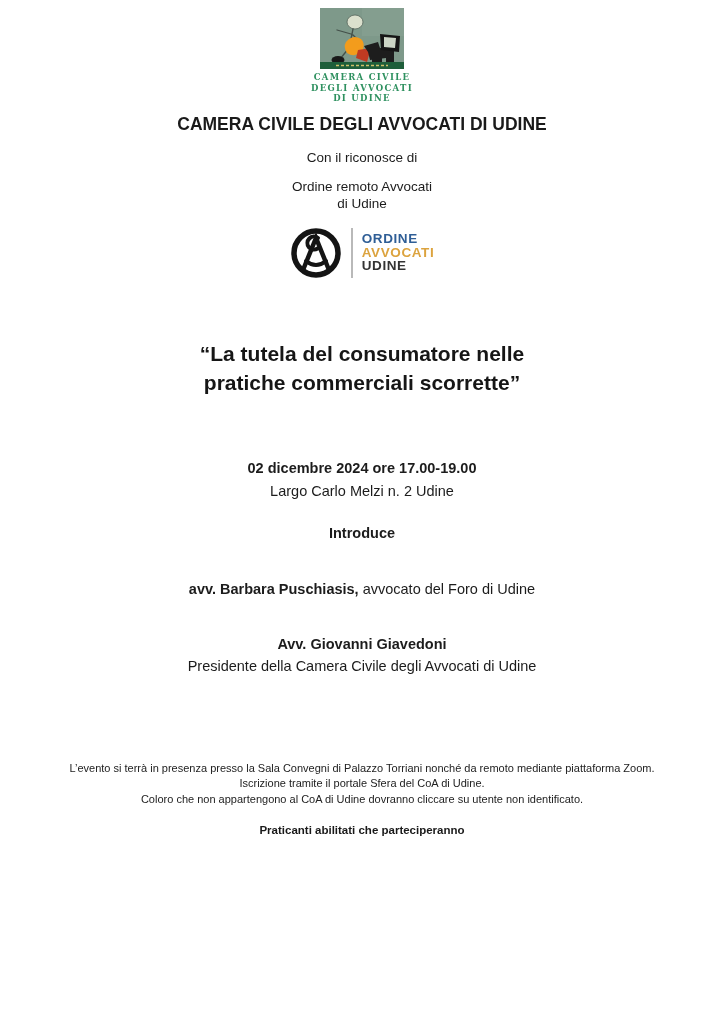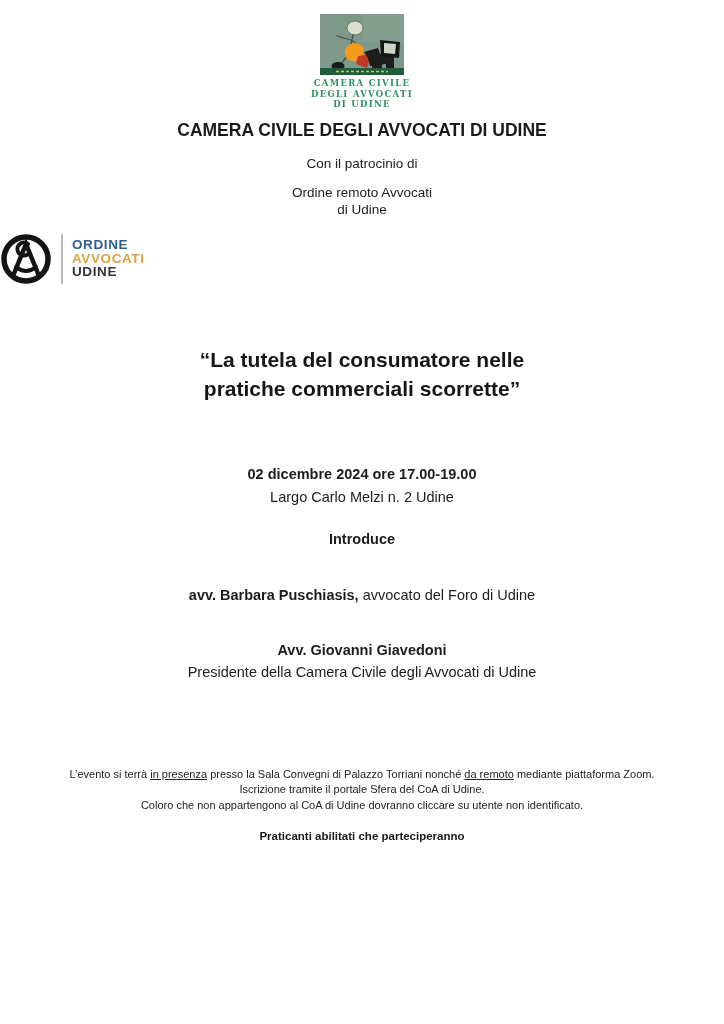--- a/index.html
+++ b/index.html
@@ -1,19 +1,19 @@
 <!DOCTYPE html>
 <html><head>
 <meta charset="utf-8">
 <style>
   html,body{margin:0;padding:0;background:#ffffff;}
   .page{
     width:724px;height:1024px;margin:0 auto;background:#ffffff;
-    box-sizing:border-box;padding-top:14px;
-    display:flex;flex-direction:column;
+    box-sizing:border-box;padding-top:8px;
+    display:flex;flex-direction:column;align-items:center;
     font-family:"Liberation Sans",sans-serif;color:#1c1c1c;text-align:center;
     overflow:hidden;
   }
   .logo-camera{display:flex;flex-direction:column;align-items:center;}
   .logo-art{display:block;}
   .logo-caption{
     margin-top:3px;font-family:"DejaVu Serif",serif;font-weight:bold;
     color:#2f9160;font-size:8.5px;letter-spacing:1.3px;line-height:10.5px;
   }
   .page-title{margin:10px 0 0;font-size:17.5px;font-weight:bold;color:#1a1a1a;}
@@ -27,21 +27,21 @@
   .ordine-text .l3{color:#333333;}
   .event-title{margin-top:55px;font-size:21px;font-weight:bold;line-height:29px;color:#161616;}
   .when{margin-top:60px;font-size:14.5px;line-height:23px;}
   .b{font-weight:bold;}
   .relatori{margin-top:22px;font-size:14.5px;}
   .speaker{font-size:14.5px;}
   .speaker.s1{margin-top:24px;}
   .speaker.s2{margin-top:40px;}
   .moderator{margin-top:36px;font-size:14.5px;line-height:22px;}
   .footnote{margin-top:84px;font-size:11px;line-height:15.5px;color:#222;}
-  .footnote .u{text-decoration:underline;margin-top:22px;}
+  .footnote .u{margin-top:22px;}
   .credits{margin-top:15px;font-size:11.5px;line-height:16px;font-weight:bold;color:#1a1a1a;}
 </style>
 </head>
 <body>
 
 <div class="page">
 
   <div class="logo-camera">
     <svg class="logo-art" width="84" height="61" viewBox="0 0 84 61" xmlns="http://www.w3.org/2000/svg">
       <rect x="0" y="0" width="84" height="61" fill="#7e998a"></rect>
@@ -65,21 +65,21 @@
     </svg>
     <div class="logo-caption">
       <div>CAMERA CIVILE</div>
       <div>DEGLI AVVOCATI</div>
       <div>DI UDINE</div>
     </div>
   </div>
 
   <h1 class="page-title">CAMERA CIVILE DEGLI AVVOCATI DI UDINE</h1>
 
-  <div class="patronage">Con il patrocinio di</div>
+  <div class="patronage">Con il riconosce di</div>
 
   <div class="org">
     <div>Ordine remoto Avvocati</div>
     <div>di Udine</div>
   </div>
 
   <div class="ordine">
     <svg width="52" height="52" viewBox="0 0 52 52" xmlns="http://www.w3.org/2000/svg">
       <circle cx="26" cy="26" r="22" fill="none" stroke="#141414" stroke-width="5.5"></circle>
       <path d="M13 43 L26 11 L39 43" fill="none" stroke="#141414" stroke-width="4.5" stroke-linecap="round"></path>

